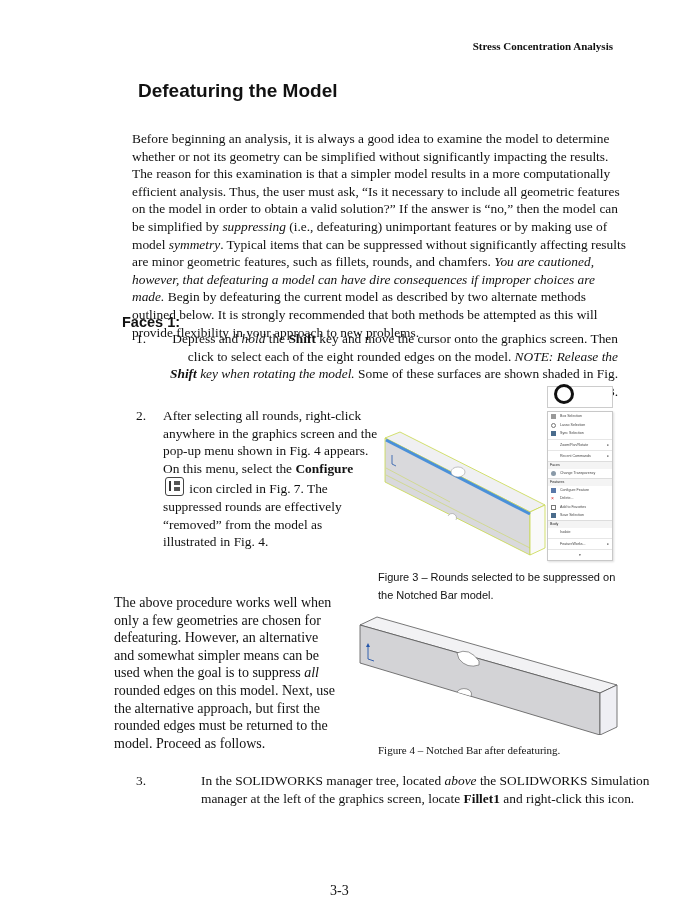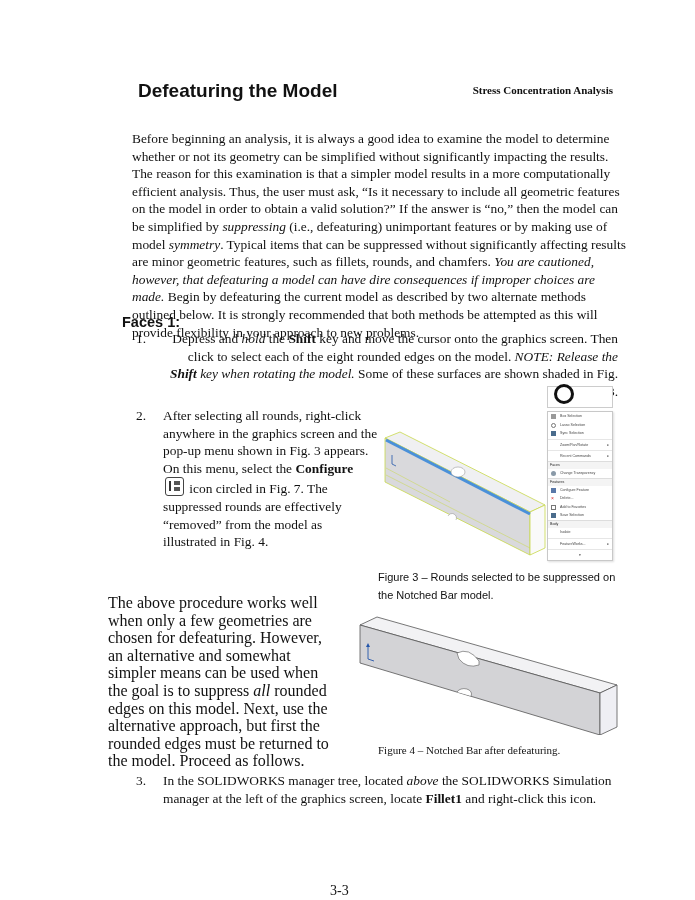--- a/index.html
+++ b/index.html
@@ -1,34 +1,34 @@
 <!DOCTYPE html>
 <html><head>
 <meta charset="utf-8">
 <style>
   html, body { margin: 0; padding: 0; background: #ffffff; }
   body { width: 695px; height: 900px; position: relative; overflow: hidden; font-family: "Liberation Serif", serif; color: #111; }
-  .running-head { position: absolute; top: 40px; right: 82px; font-size: 11px; font-weight: bold; margin-top: 44px; }
+  .running-head { position: absolute; top: 40px; right: 82px; font-size: 11px; font-weight: bold; }
   .title { position: absolute; left: 138px; top: 80px; font-family: "Liberation Sans", sans-serif; font-weight: bold; font-size: 19px; }
   .para { position: absolute; left: 132px; width: 496px; font-size: 13.4px; line-height: 17.6px; margin-top: 20px; }
   .intro { top: 110px; }
   .method-head { position: absolute; left: 122px; top: 314px; font-family: "Liberation Sans", sans-serif; font-weight: bold; font-size: 14.5px; }
   .item { position: absolute; font-size: 13.4px; line-height: 17.6px; }
   .item .num { position: absolute; left: 0; top: 0; }
   .item .txt { position: absolute; left: 27px; top: 0; }
   .item1 { left: 136px; top: 330px; width: 480px; }
   .item1 .txt { width: 455px; text-align: right; }
   .item2 { left: 136px; top: 407px; width: 240px; }
   .item2 .txt { width: 215px; }
   .item3 { left: 136px; top: 772px; width: 480px; }
-  .item3 .txt { width: 455px; }
+  .item3 .txt { width: 455px; margin-left: 38px; }
   .suppress-icon { display: inline-block; width: 17px; height: 17px; border: 1px solid #444; border-radius: 3px; vertical-align: -3px; margin: 0 2px; position: relative; background: #fff; }
   .suppress-icon::before { content: ""; position: absolute; left: 3px; top: 3px; width: 2px; height: 10px; background: #333; }
   .suppress-icon::after { content: ""; position: absolute; left: 8px; top: 3px; width: 6px; height: 4px; background: #555; box-shadow: 0 6px 0 #555; }
-  .side-para { position: absolute; left: 108px; top: 594px; width: 225px; font-size: 16px; line-height: 17.6px; }
+  .side-para { position: absolute; left: 114px; top: 594px; width: 225px; font-size: 14px; line-height: 17.6px; }
   .caption { position: absolute; font-family: "Liberation Sans", sans-serif; font-size: 11px; line-height: 18px; }
   .cap3 { left: 378px; top: 568px; width: 240px; }
   .cap4 { left: 378px; top: 741px; width: 240px; font-family: Liberation Serif, serif; }
   .pagenum { position: absolute; left: 330px; top: 883px; font-size: 14px; }
   .fig3 { position: absolute; left: 380px; top: 420px; width: 170px; height: 140px; }
   .fig4 { position: absolute; left: 355px; top: 605px; width: 265px; height: 130px; }
   .popup { position: absolute; left: 547px; top: 386px; width: 66px; }
   .popup-toolbar { height: 20px; border: 1px solid #ccc; background: #fff; position: relative; }
   .popup-circle { position: absolute; left: 6px; top: -3px; width: 14px; height: 14px; border: 3px solid #111; border-radius: 50%; }
   .popup-menu { margin-top: 3px; border: 1px solid #c8c8c8; background: #fff; box-shadow: 1px 1px 2px #ddd; }
@@ -49,21 +49,21 @@
 
 <div class="method-head">Faces 1:</div>
 
 <div class="item item1">
   <span class="num">1.</span>
   <div class="txt"><span>Depress and </span><i>hold</i><span> the </span><b>Shift</b><span> key and move the cursor onto the graphics screen. Then click to select each of the eight rounded edges on the model. </span><i>NOTE: Release the </i><i><b>Shift</b></i><i> key when rotating the model.</i><span> Some of these surfaces are shown shaded in Fig. 3.</span></div>
 </div>
 
 <div class="item item2">
   <span class="num">2.</span>
-  <div class="txt"><span>After selecting all rounds, right-click anywhere in the graphics screen and the pop-up menu shown in Fig. 3 appears.  On this menu, select the </span><b>Configure</b> <span class="suppress-icon"></span><span> icon circled in Fig. 7. The suppressed rounds are effectively “removed” from the model as illustrated in Fig. 4.</span></div>
+  <div class="txt"><span>After selecting all rounds, right-click anywhere in the graphics screen and the pop-up menu shown in Fig. 4 appears.  On this menu, select the </span><b>Configure</b> <span class="suppress-icon"></span><span> icon circled in Fig. 7. The suppressed rounds are effectively “removed” from the model as illustrated in Fig. 4.</span></div>
 </div>
 
 <svg class="fig3" viewBox="0 0 170 140">
   <polygon points="5,18 20,12 165,85 150,92" fill="#f0f0f2" stroke="#c8d84a" stroke-width="0.8"></polygon>
   <polygon points="5,18 150,92 150,135 5,62" fill="#d9d9dc" stroke="#c8d84a" stroke-width="0.8"></polygon>
   <polygon points="150,92 165,85 165,128 150,135" fill="#fafafa" stroke="#c8d84a" stroke-width="0.8"></polygon>
   <line x1="6" y1="20" x2="150" y2="94" stroke="#4a90d9" stroke-width="3"></line>
   <line x1="6" y1="55" x2="150" y2="128" stroke="#c8d84a" stroke-width="0.5"></line>
   <line x1="6" y1="48" x2="70" y2="82" stroke="#c8d84a" stroke-width="0.5"></line>
   <ellipse cx="78" cy="52" rx="7" ry="5" fill="#ffffff" stroke="#888" stroke-width="0.5"></ellipse>

